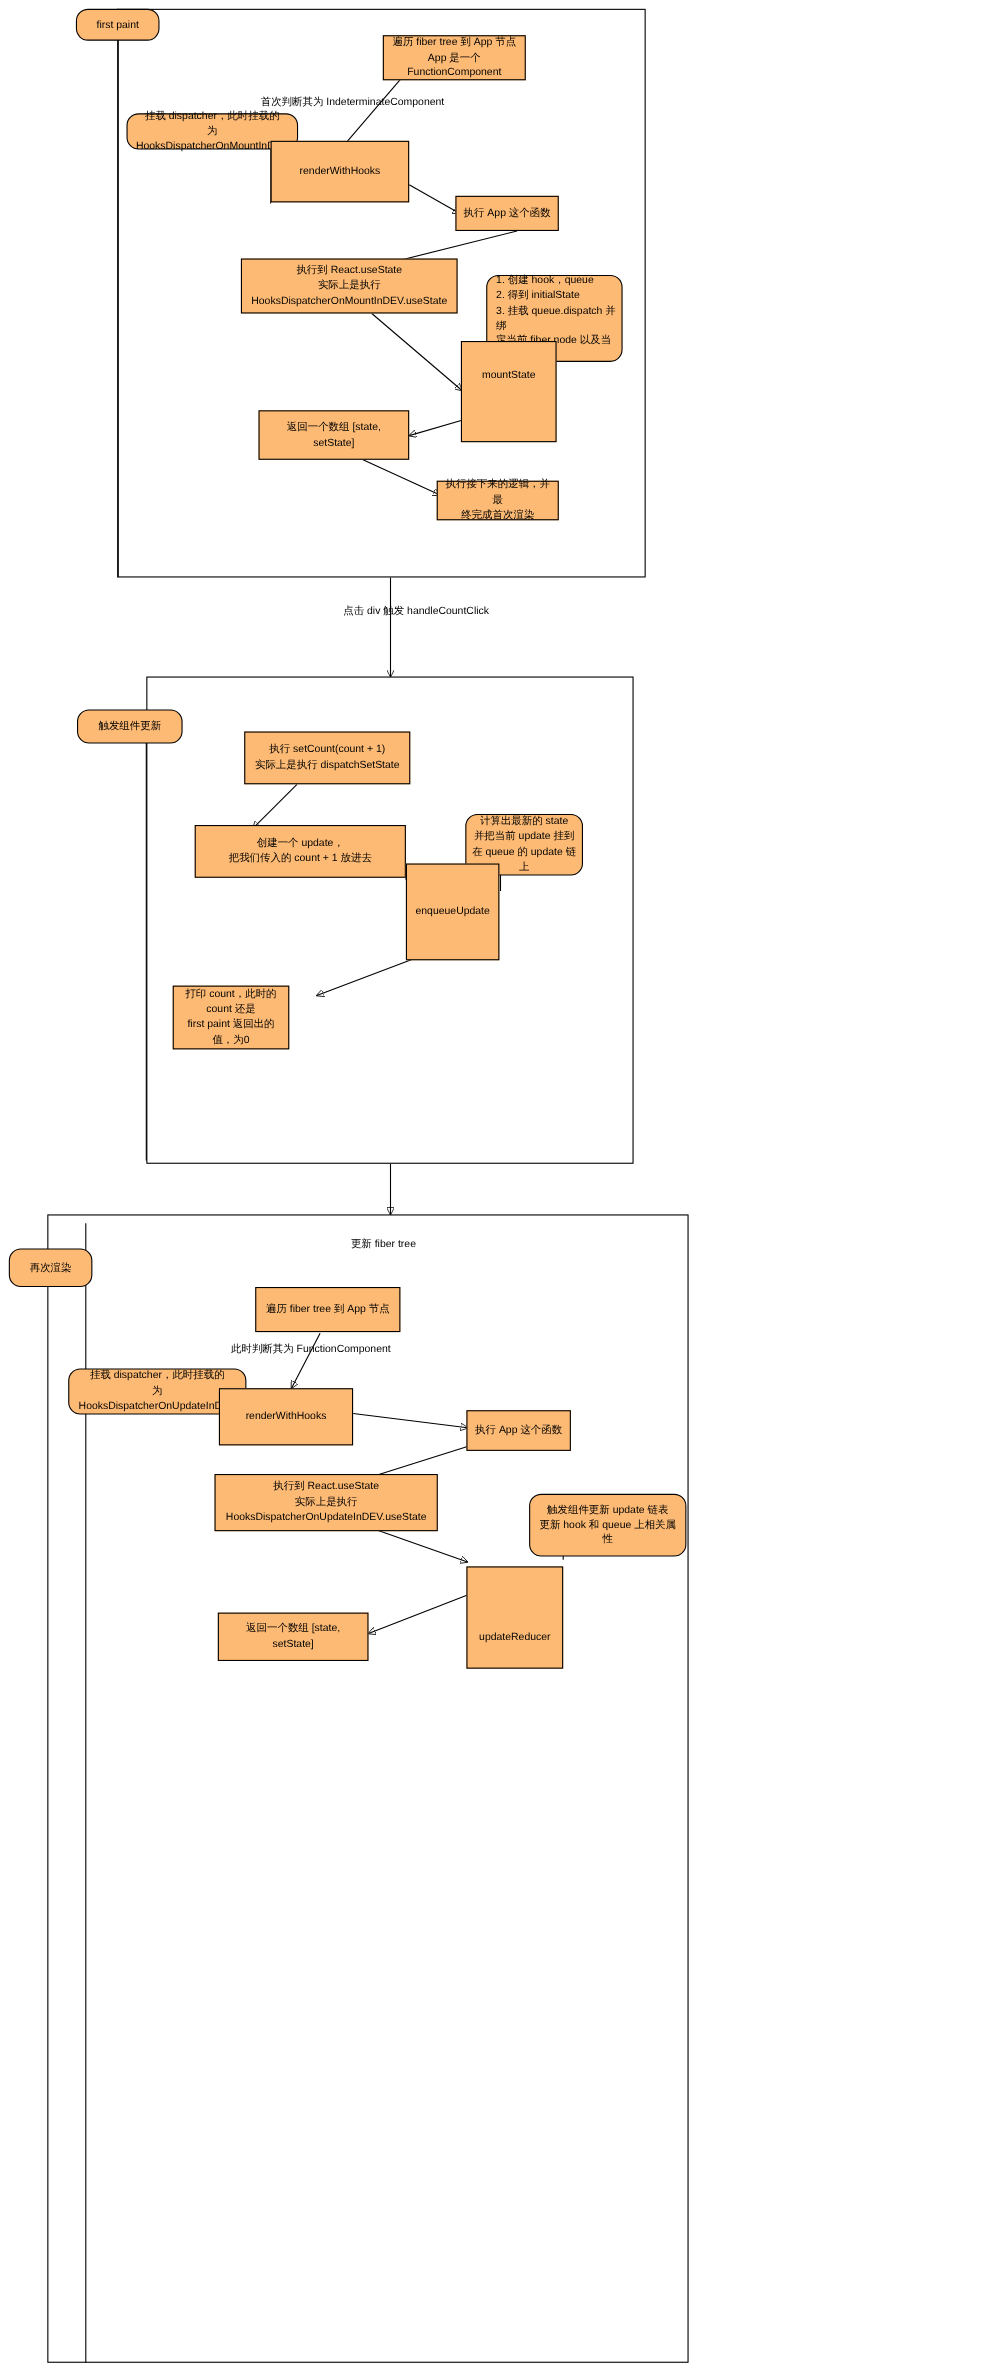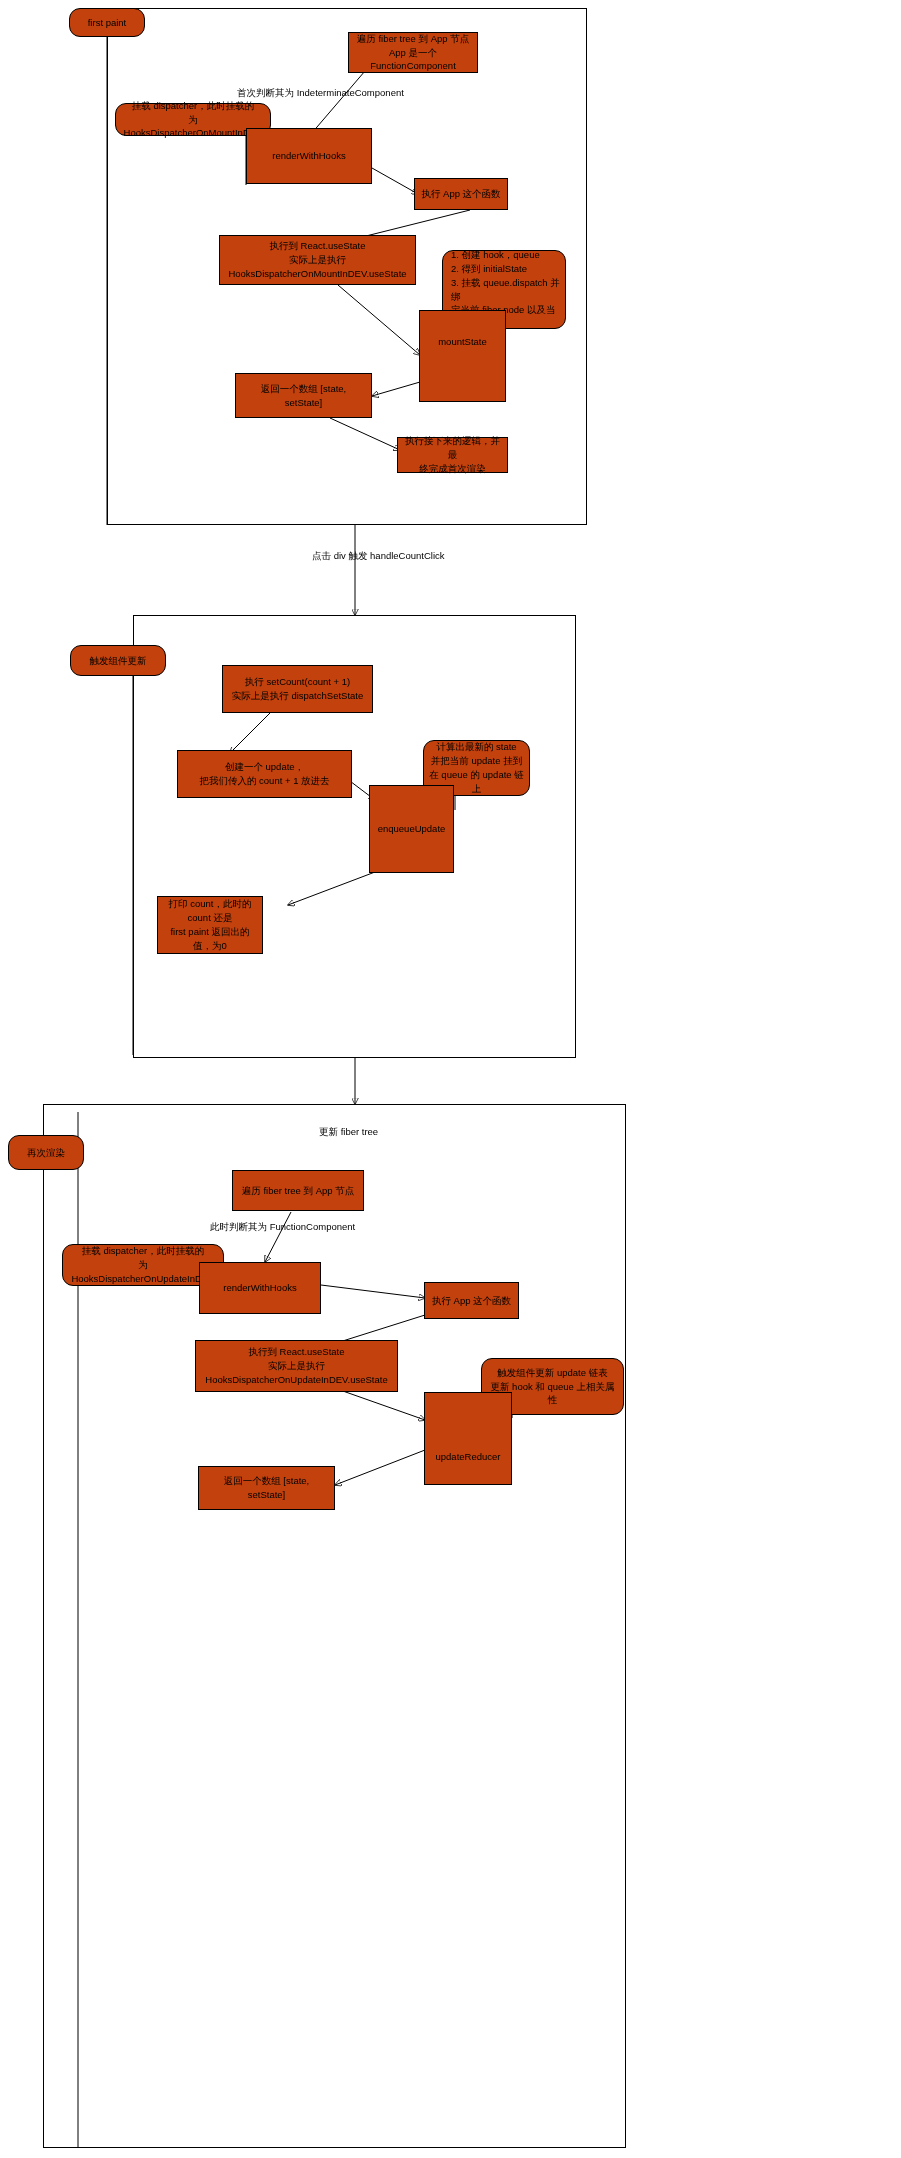--- a/index.html
+++ b/index.html
@@ -18,21 +18,21 @@
   
   .group-box{
     position:absolute;
     border:1px solid #000000;
     background:transparent;
     box-sizing:border-box;
   }
   .node{
     position:absolute;
     border:1px solid #000000;
-    background:#c2410c;
+    background:#fdba74;
     box-sizing:border-box;
     display:flex;
     align-items:center;
     justify-content:center;
     text-align:center;
     font-size:9.5px;
     line-height:1.45;
     padding:3px 5px;
     z-index:5;
   }
@@ -190,21 +190,21 @@
 
   <div class="node rounded" style="left:70px; top:645px; width:96px; height:31px;">
     <span class="txt">触发组件更新</span>
   </div>
 
   <div class="node" style="left:222px; top:665px; width:151px; height:48px;">
     <span class="txt">执行 setCount(count + 1)
 实际上是执行 dispatchSetState</span>
   </div>
 
-  <div class="node" style="left:177px; top:750px; width:175px; height:48px;">
+  <div class="node" style="left:177px; top:750px; width:192px; height:48px;">
     <span class="txt">创建一个 update，
 把我们传入的 count + 1 放进去</span>
   </div>
 
   <div class="node rounded" style="left:423px; top:740px; width:107px; height:56px;">
     <span class="txt">计算出最新的 state
 并把当前 update 挂到
 在 queue 的 update 链上</span>
   </div>
 
@@ -252,21 +252,21 @@
     <span class="txt">执行到 React.useState
 实际上是执行
 HooksDispatcherOnUpdateInDEV.useState</span>
   </div>
 
   <div class="node rounded" style="left:481px; top:1358px; width:143px; height:57px;">
     <span class="txt">触发组件更新 update 链表
 更新 hook 和 queue 上相关属性</span>
   </div>
 
-  <div class="node" style="left:424px; top:1392px; width:88px; height:93px;justify-content:flex-end;">
+  <div class="node" style="left:424px; top:1424px; width:88px; height:93px;justify-content:flex-end;">
     <span class="txt" style="position:relative; top:18px;">updateReducer</span>
   </div>
 
   <div class="node" style="left:198px; top:1466px; width:137px; height:44px;">
     <span class="txt">返回一个数组 [state, setState]</span>
   </div>
 
 </div>
 
 </body></html>

